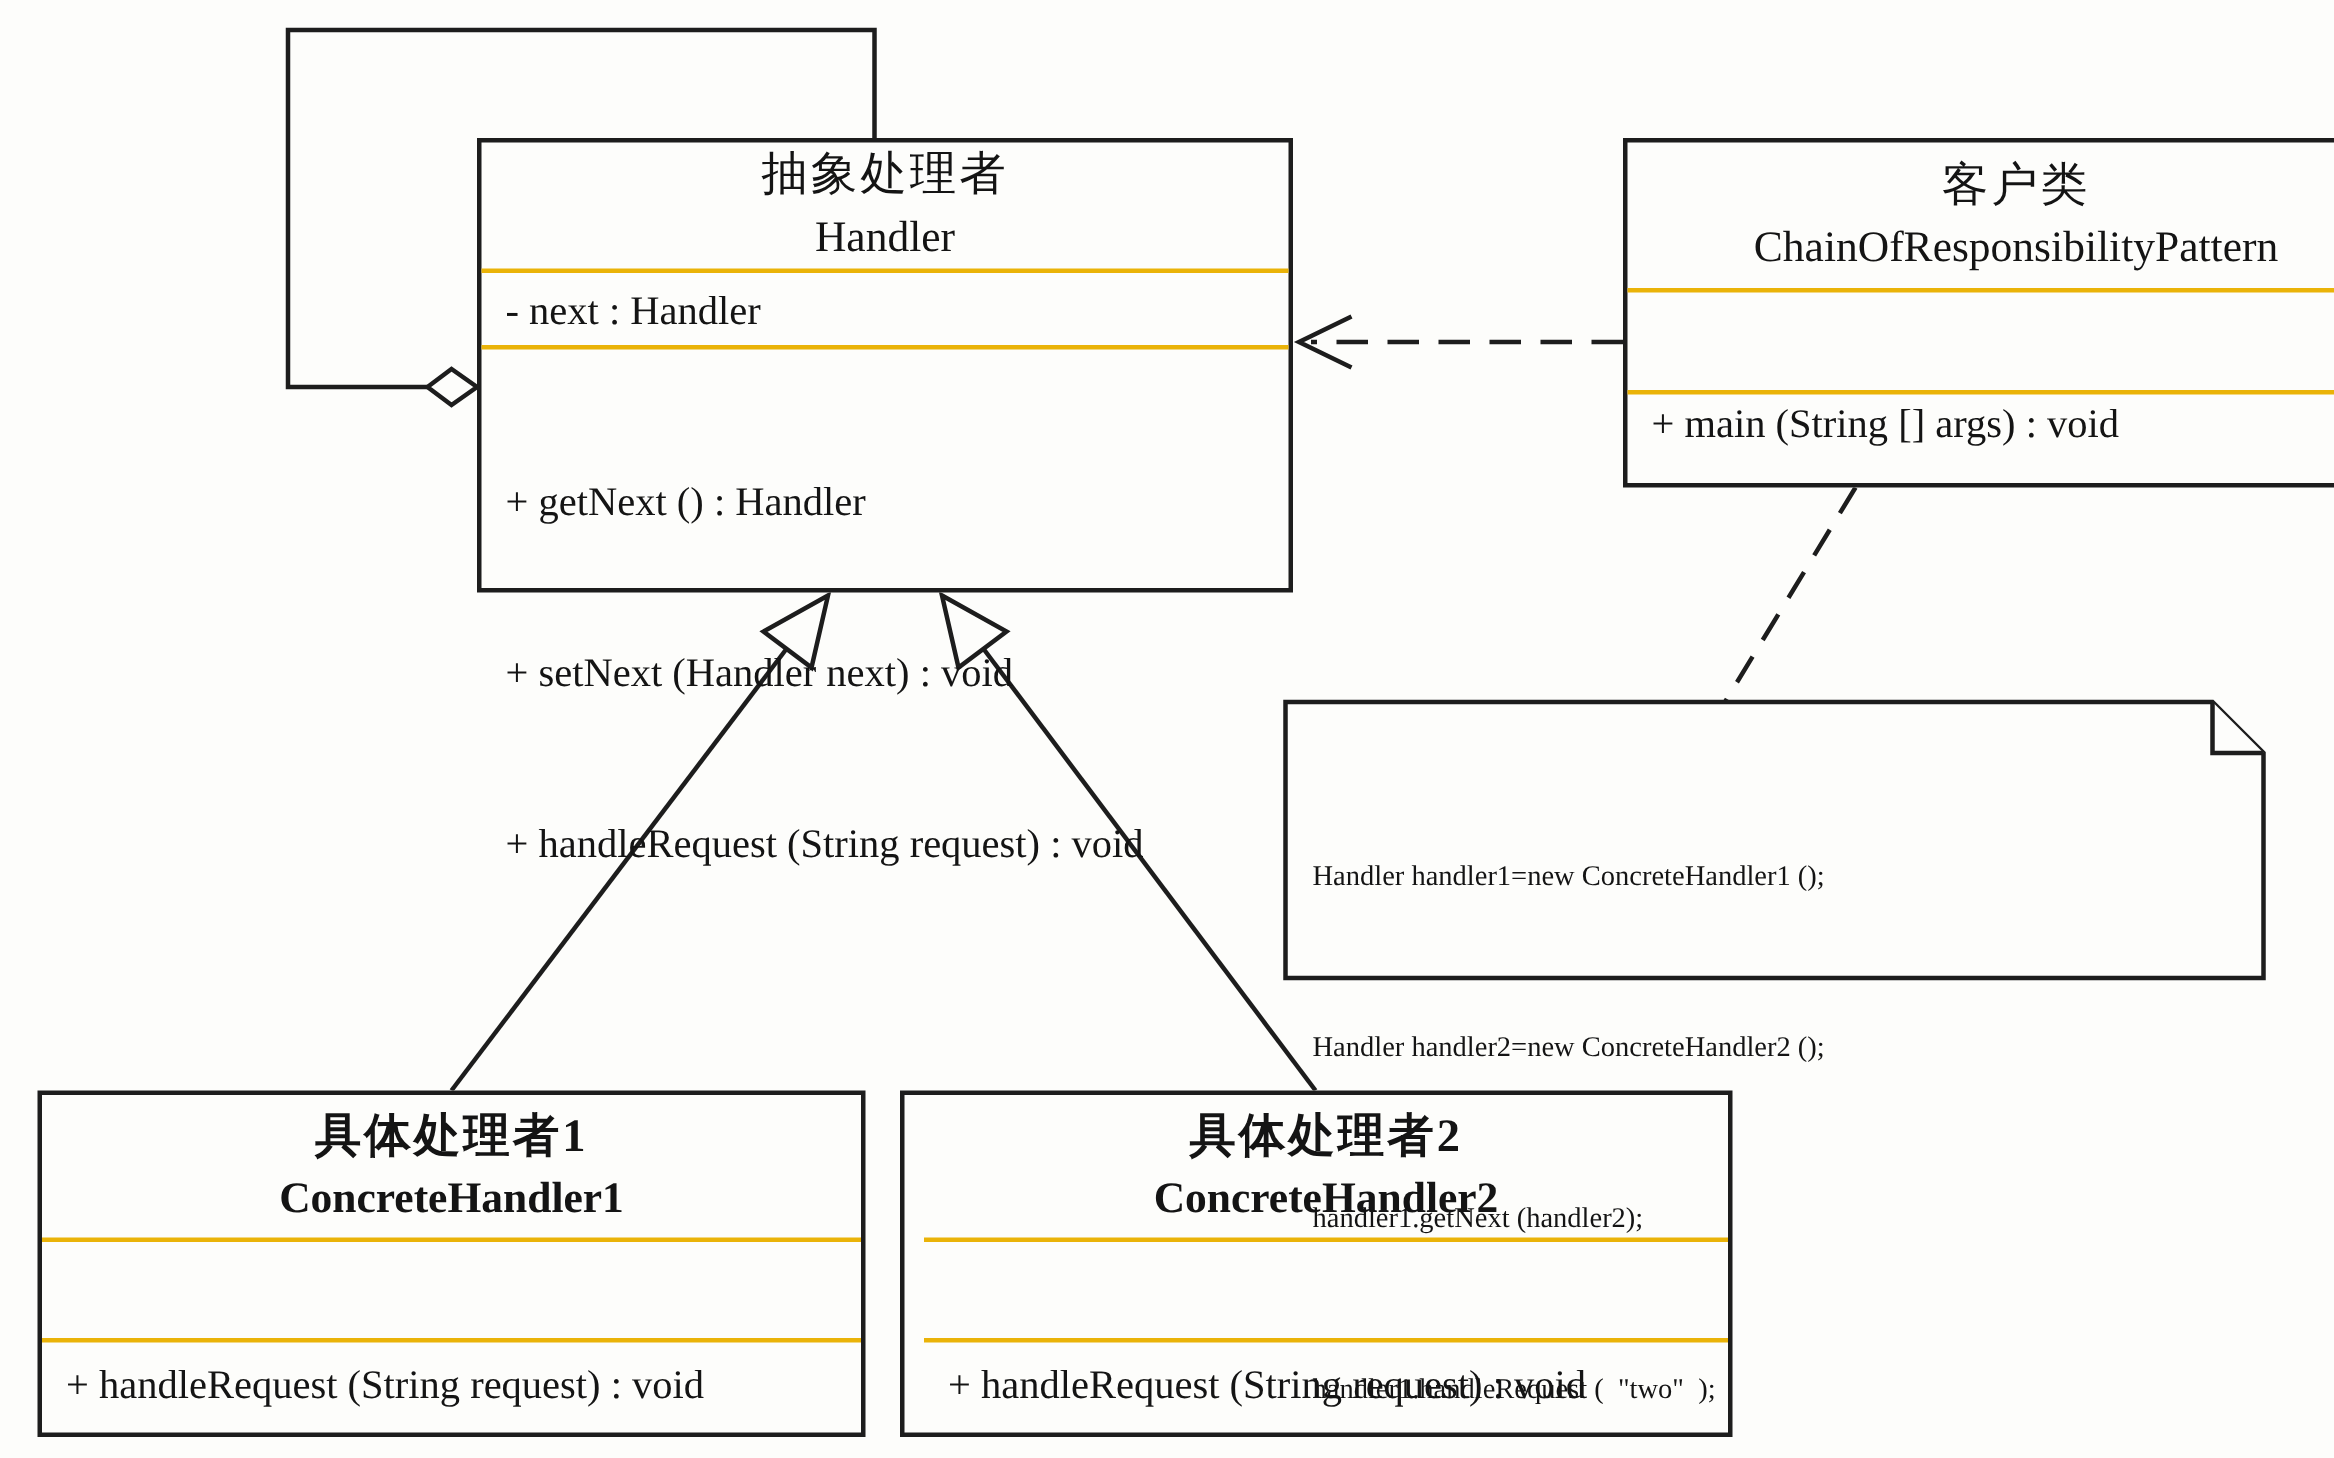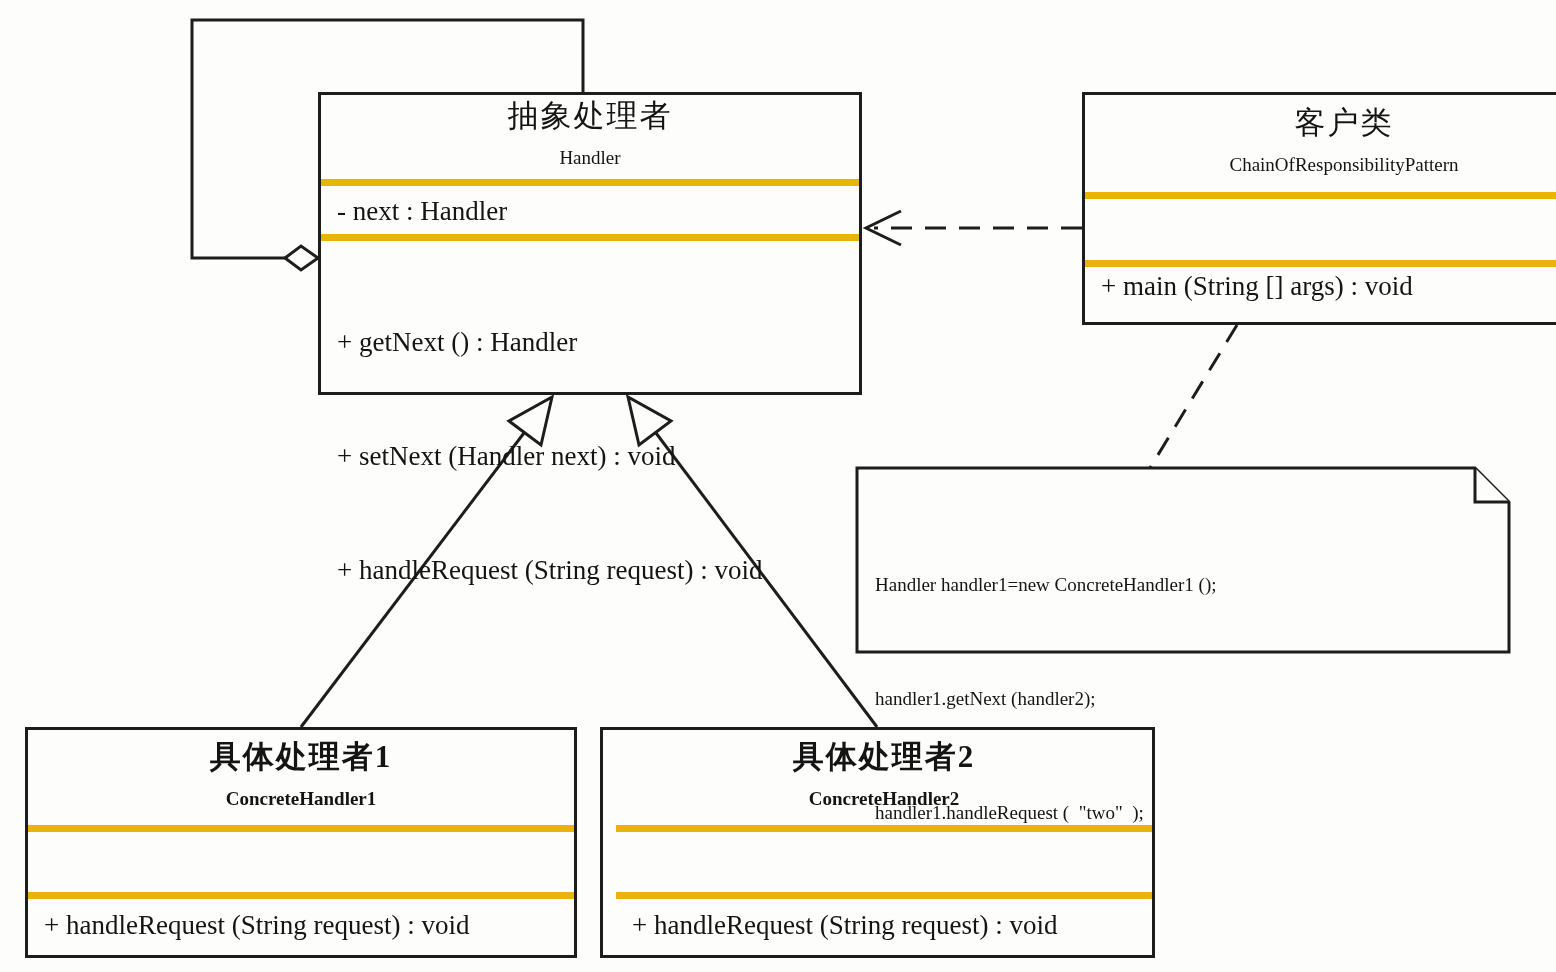--- a/index.html
+++ b/index.html
@@ -31,25 +31,25 @@
   .uml-class .title {
     box-sizing: border-box;
     display: flex;
     flex-direction: column;
     align-items: center;
     justify-content: center;
     text-align: center;
     line-height: 42px;
   }
   .title .cn { font-size: 31px; letter-spacing: 2px; }
-  .title .en { font-size: 19px; }
+  .title .en { font-size: 29px; }
   .uml-class .attrs,
   .uml-class .methods {
     box-sizing: border-box;
-    border-top: 7px solid #eab308;
+    border-top: 3px solid #eab308;
     padding: 6px 10px 4px 16px;
     font-size: 27px;
     line-height: 38px;
     white-space: pre;
   }
   .uml-class .attrs { display: flex; flex-direction: column; justify-content: center; }
   .member { white-space: pre; }
 
   
   .box-handler   { left: 318px; top: 92px;  width: 544px; height: 303px; }
@@ -150,17 +150,18 @@
       <div class="en">ConcreteHandler2</div>
     </div>
     <div class="attrs"></div>
     <div class="methods">
       <div class="member">+ handleRequest (String request) : void</div>
     </div>
   </div>
 
   <div class="uml-note-text">
     <div class="code-line">Handler handler1=new ConcreteHandler1 ();</div>
+    <div class="code-line">Handler handler2=new ConcreteHandler2 ();</div>
     <div class="code-line">handler1.getNext (handler2);</div>
     <div class="code-line">handler1.handleRequest (  "two"  );</div>
   </div>
 
 </div>
 
 </body></html>

